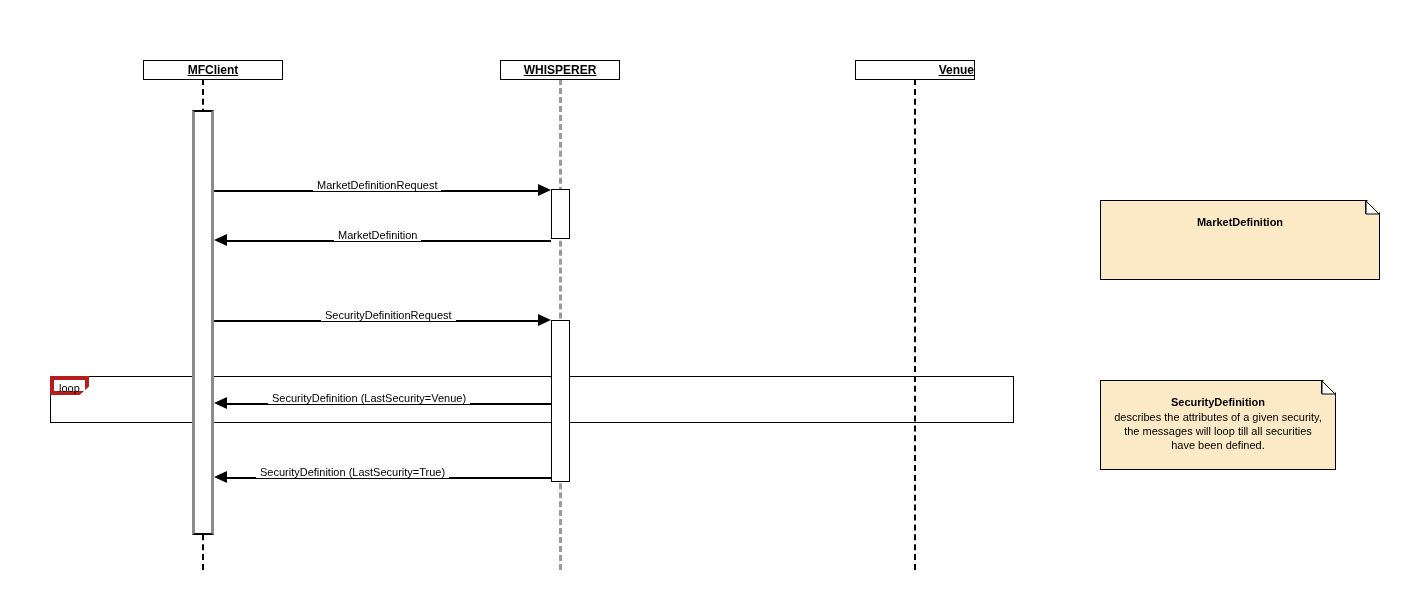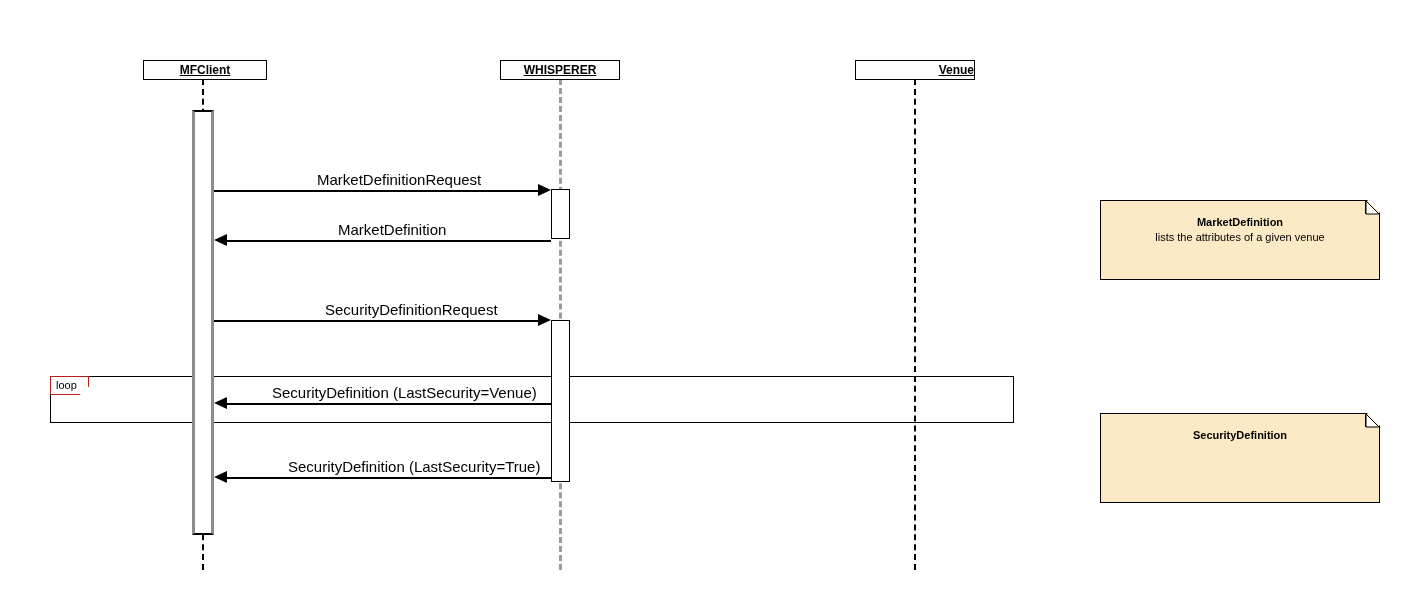--- a/index.html
+++ b/index.html
@@ -36,40 +36,40 @@
     border-top:2px solid #000;border-bottom:2px solid #000;
   }
   .activation.thinblack{ border:1px solid #000; }
 
   
   .msg{ position:absolute;height:1px; }
   .msg .seg{
     position:absolute;top:0;height:0;border-top:2px solid #000;
   }
   .msg .label{
-    position:absolute;font-size:15px;white-space:nowrap;
-    line-height:11px;background:#ffffff;padding:0 4px;
+    position:absolute;font-size:11px;white-space:nowrap;
+    line-height:11px;background:#ffffff;padding:0 4px;margin-top:6px;
   }
   .arrow-right,.arrow-left{
     position:absolute;width:0;height:0;
   }
   .arrow-right{
     border-top:6px solid transparent;border-bottom:6px solid transparent;
     border-left:13px solid #000;
   }
   .arrow-left{
     border-top:6px solid transparent;border-bottom:6px solid transparent;
     border-right:13px solid #000;
   }
 
   
   .fragment{ position:absolute;box-sizing:border-box;border:1px solid #000;background:transparent; }
   .fragment-tab{
     position:absolute;box-sizing:border-box;background:#ffffff;
-    border:1px solid #b91c1c;
+    border:4px solid #b91c1c;
     font-size:11px;line-height:16px;padding:0 5px;
     clip-path:polygon(0 0,100% 0,100% 55%,76% 100%,0 100%);
   }
 
   
   .note{
     position:absolute;box-sizing:border-box;
     background:#fce9c6;border:1px solid #000;
     font-size:11px;line-height:14px;text-align:center;
     padding:14px 10px 0 10px;
@@ -87,21 +87,21 @@
   }
   .note .note-title{ font-weight:bold;display:block;margin-bottom:1px; }
   .note .note-body{ display:block; }
 </style>
 </head>
 <body>
 
 <div id="canvas">
 
   <div class="lifeline black" style="left:202px;top:79px;height:491px;"></div>
-  <div class="lifeline-head" style="left:143px;top:60px;width:124px;">
+  <div class="lifeline-head" style="left:143px;top:60px;width:140px;">
     <span>MFClient</span>
   </div>
 
   <div class="lifeline gray" style="left:559px;top:79px;height:491px;"></div>
   <div class="lifeline-head" style="left:500px;top:60px;width:120px;">
     <span>WHISPERER</span>
   </div>
 
   <div class="lifeline black" style="left:914px;top:79px;height:491px;"></div>
   <div class="lifeline-head" style="left:855px;top:60px;width:120px;text-align:right;">
@@ -137,33 +137,33 @@
 
   <div class="msg" style="left:0;top:403px;">
     <div class="seg" style="left:227px;width:324px;"></div>
     <div class="arrow-left" style="left:214px;top:-6px;"></div>
     <div class="label" style="left:268px;top:-16px;">SecurityDefinition (LastSecurity=Venue)</div>
   </div>
 
   <div class="msg" style="left:0;top:477px;">
     <div class="seg" style="left:227px;width:324px;"></div>
     <div class="arrow-left" style="left:214px;top:-6px;"></div>
-    <div class="label" style="left:284px;top:-16px;text-align:center;">SecurityDefinition (LastSecurity=True)</div>
+    <div class="label" style="left:256px;top:-16px;text-align:center;">SecurityDefinition (LastSecurity=True)</div>
   </div>
 
   <div class="note" style="left:1100px;top:200px;width:280px;height:80px;">
     <div class="fold"></div>
     <svg class="fold-line" viewBox="0 0 19 19">
       <path d="M6 0 L19 13 L6 13 Z" fill="#ffffff" stroke="#000000" stroke-width="1"></path>
     </svg>
     <span class="note-title">MarketDefinition</span>
-    <span class="note-body">lists the attributes of a given venue</span>
   </div>
 
-  <div class="note" style="left:1100px;top:380px;width:280px;height:90px;margin-top:33px;">
+  <div class="note" style="left:1100px;top:380px;width:236px;height:90px;">
     <div class="fold"></div>
     <svg class="fold-line" viewBox="0 0 19 19">
       <path d="M6 0 L19 13 L6 13 Z" fill="#ffffff" stroke="#000000" stroke-width="1"></path>
     </svg>
     <span class="note-title">SecurityDefinition</span>
+    <span class="note-body">describes the attributes of a given security, the messages will loop till all securities have been defined.</span>
   </div>
 
 </div>
 
 </body></html>

